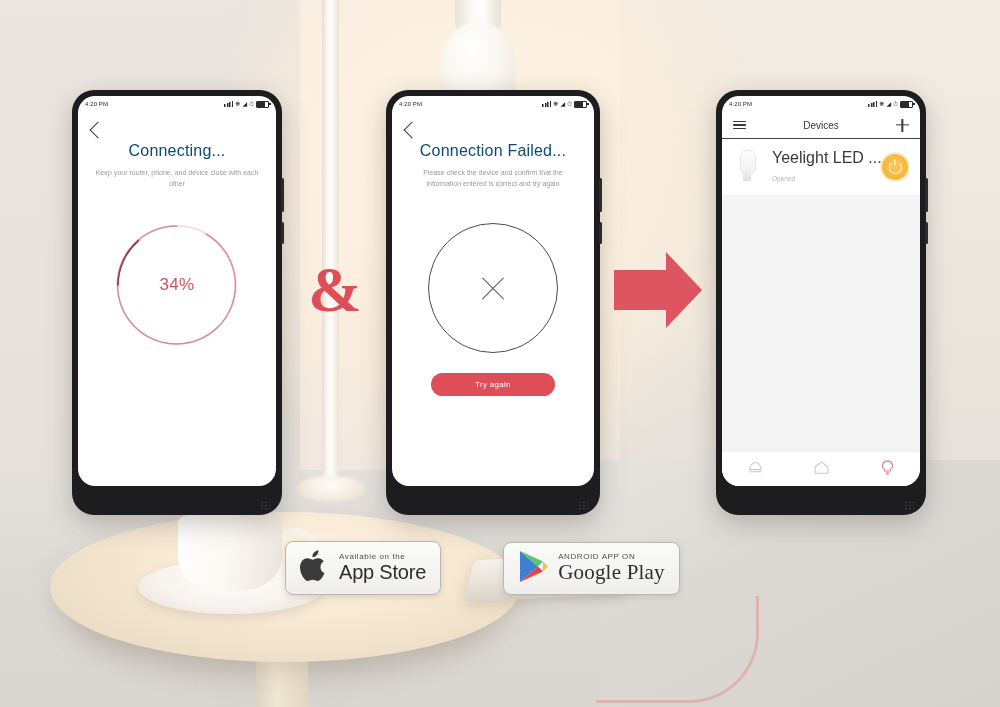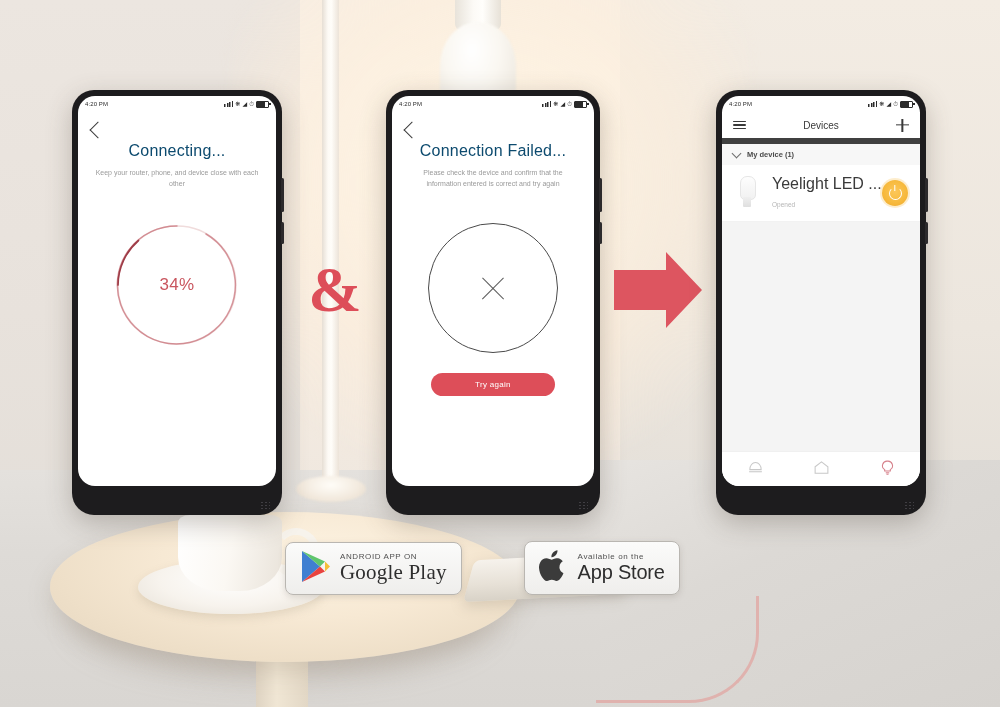--- a/index.html
+++ b/index.html
@@ -315,21 +315,21 @@
     letter-spacing: 0.3px;
   }
 
   
   .dev-appbar {
     height: 26px;
     display: flex;
     align-items: center;
     justify-content: space-between;
     padding: 0 11px;
-    border-bottom: 6px solid #404040;
+    border-bottom: 1px solid #404040;
     background: #ffffff;
   }
   .hamburger {
     width: 13px; height: 9px;
     display: flex;
     flex-direction: column;
     justify-content: space-between;
     cursor: pointer;
   }
   .hamburger i {
@@ -636,24 +636,20 @@
       <div class="dev-appbar">
         <span class="hamburger">
             <i></i>
             <i></i>
             <i></i>
           </span>
         <span class="dev-title">Devices</span>
         <span class="plus-icon"></span>
       </div>
 
-      <div class="group-row">
-        <span class="chevron-down"></span>
-        <span>My device (1)</span>
-      </div>
 
       <div class="device-row">
         <span class="device-thumb">
           <span class="dt-glass"></span>
           <span class="dt-base"></span>
         </span>
         <span class="device-text">
           <span class="device-name">Yeelight LED ...</span>
           <span class="device-status">Opened</span>
         </span>
@@ -682,44 +678,44 @@
             <line x1="9.5" y1="19.5" x2="14.5" y2="19.5"></line>
             <line x1="10.5" y1="21.5" x2="13.5" y2="21.5"></line>
           </svg>
         </span>
       </div>
 
     </div>
   </div>
 
   <div class="badges">
+
+    <div class="badge">
+      <span>
+        <svg width="29" height="34" viewBox="0 0 29 34">
+          <path d="M20.5 18.2c0-4 3.2-5.8 3.3-5.9-1.8-2.6-4.6-3-5.6-3-2.4-0.25-4.6 1.4-5.8 1.4-1.2 0-3-1.37-4.95-1.33-2.55 0.04-4.9 1.48-6.2 3.76-2.65 4.6-0.68 11.4 1.9 15.14 1.26 1.83 2.76 3.88 4.73 3.8 1.9-0.08 2.62-1.23 4.92-1.23 2.3 0 2.95 1.23 4.95 1.19 2.05-0.04 3.34-1.86 4.59-3.7 1.45-2.12 2.05-4.17 2.08-4.28-0.05-0.02-3.99-1.53-4.03-6.07z" fill="#3b3b3b"></path>
+          <path d="M16.9 6.1c1.05-1.27 1.76-3.03 1.56-4.79-1.51 0.06-3.34 1.01-4.42 2.28-0.97 1.12-1.82 2.91-1.6 4.63 1.69 0.13 3.41-0.86 4.46-2.12z" fill="#3b3b3b"></path>
+        </svg>
+      </span>
+      <span class="badge-txt">
+        <span class="badge-small">Available on the</span>
+        <span class="badge-big sans">App Store</span>
+      </span>
+    </div>
 
     <div class="badge">
       <span>
         <svg width="30" height="33" viewBox="0 0 30 33">
           <polygon points="2,1 20,16.5 2,32" fill="#3f7fd1"></polygon>
           <polygon points="2,1 20,16.5 25,11.5" fill="#5fc56c"></polygon>
           <polygon points="2,32 20,16.5 25,21.5" fill="#e8433f"></polygon>
           <polygon points="25,11.5 30,16.5 25,21.5" fill="#f4bf3a"></polygon>
         </svg>
       </span>
       <span class="badge-txt">
         <span class="badge-small">ANDROID APP ON</span>
         <span class="badge-big">Google Play</span>
       </span>
     </div>
 
-    <div class="badge">
-      <span>
-        <svg width="29" height="34" viewBox="0 0 29 34">
-          <path d="M20.5 18.2c0-4 3.2-5.8 3.3-5.9-1.8-2.6-4.6-3-5.6-3-2.4-0.25-4.6 1.4-5.8 1.4-1.2 0-3-1.37-4.95-1.33-2.55 0.04-4.9 1.48-6.2 3.76-2.65 4.6-0.68 11.4 1.9 15.14 1.26 1.83 2.76 3.88 4.73 3.8 1.9-0.08 2.62-1.23 4.92-1.23 2.3 0 2.95 1.23 4.95 1.19 2.05-0.04 3.34-1.86 4.59-3.7 1.45-2.12 2.05-4.17 2.08-4.28-0.05-0.02-3.99-1.53-4.03-6.07z" fill="#3b3b3b"></path>
-          <path d="M16.9 6.1c1.05-1.27 1.76-3.03 1.56-4.79-1.51 0.06-3.34 1.01-4.42 2.28-0.97 1.12-1.82 2.91-1.6 4.63 1.69 0.13 3.41-0.86 4.46-2.12z" fill="#3b3b3b"></path>
-        </svg>
-      </span>
-      <span class="badge-txt">
-        <span class="badge-small">Available on the</span>
-        <span class="badge-big sans">App Store</span>
-      </span>
-    </div>
-
   </div>
 
 </div>
 
 </body></html>

